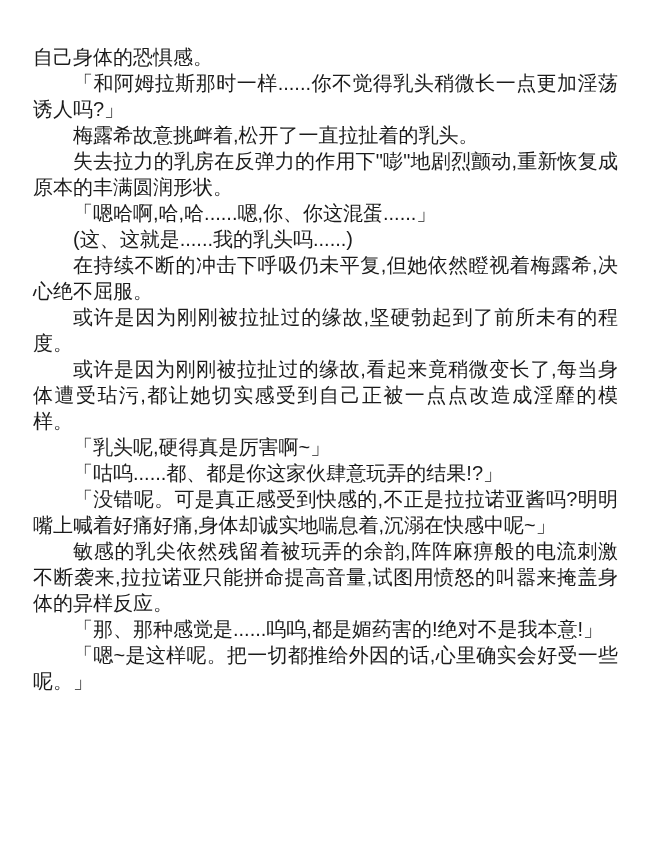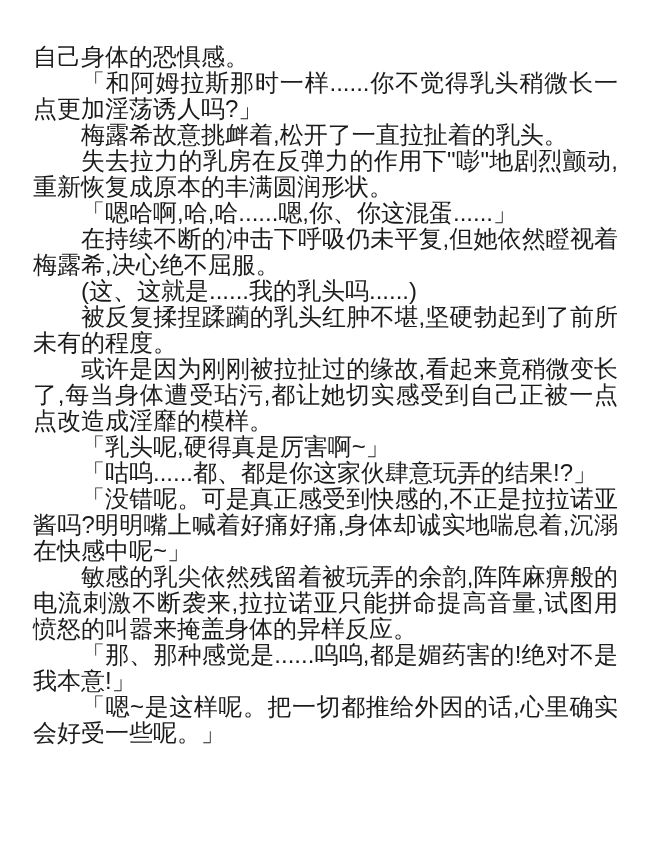--- a/index.html
+++ b/index.html
@@ -13,21 +13,21 @@
     overflow: hidden;
     font-family: "Liberation Sans", sans-serif;
   }
   .page {
     box-sizing: border-box;
     width: 650px;
     height: 850px;
     padding: 44px 32px 0 33px;
     background: #ffffff;
     color: #1b1b1b;
-    font-size: 24px;
+    font-size: 20px;
     line-height: 26px;
     text-align: justify;
     letter-spacing: 0;
   }
   .page p {
     margin: 0;
     padding: 0;
   }
   .page p.indent {
     text-indent: 2em;
@@ -35,23 +35,23 @@
 </style>
 </head>
 <body>
 
 <div class="page" id="novel-page" style="background: rgb(255, 255, 255); color: rgb(27, 27, 27);">
     <p>自己身体的恐惧感。</p>
     <p class="indent">「和阿姆拉斯那时一样......你不觉得乳头稍微长一点更加淫荡诱人吗?」</p>
     <p class="indent">梅露希故意挑衅着,松开了一直拉扯着的乳头。</p>
     <p class="indent">失去拉力的乳房在反弹力的作用下"嘭"地剧烈颤动,重新恢复成原本的丰满圆润形状。</p>
     <p class="indent">「嗯哈啊,哈,哈......嗯,你、你这混蛋......」</p>
+    <p class="indent">(这、这就是......我的乳头吗......)</p>
     <p class="indent">在持续不断的冲击下呼吸仍未平复,但她依然瞪视着梅露希,决心绝不屈服。</p>
-    <p class="indent">(这、这就是......我的乳头吗......)</p>
-    <p class="indent">被反复揉捏蹂躏的乳头红肿不堪,坚硬勃起到了前所未有的程度。</p>
+    <p class="indent">或许是因为刚刚被拉扯过的缘故,坚硬勃起到了前所未有的程度。</p>
     <p class="indent">或许是因为刚刚被拉扯过的缘故,看起来竟稍微变长了,每当身体遭受玷污,都让她切实感受到自己正被一点点改造成淫靡的模样。</p>
     <p class="indent">「乳头呢,硬得真是厉害啊~」</p>
     <p class="indent">「咕呜......都、都是你这家伙肆意玩弄的结果!?」</p>
     <p class="indent">「没错呢。可是真正感受到快感的,不正是拉拉诺亚酱吗?明明嘴上喊着好痛好痛,身体却诚实地喘息着,沉溺在快感中呢~」</p>
     <p class="indent">敏感的乳尖依然残留着被玩弄的余韵,阵阵麻痹般的电流刺激不断袭来,拉拉诺亚只能拼命提高音量,试图用愤怒的叫嚣来掩盖身体的异样反应。</p>
     <p class="indent">「那、那种感觉是......呜呜,都是媚药害的!绝对不是我本意!」</p>
     <p class="indent">「嗯~是这样呢。把一切都推给外因的话,心里确实会好受一些呢。」</p>
   </div>
 
 </body></html>

